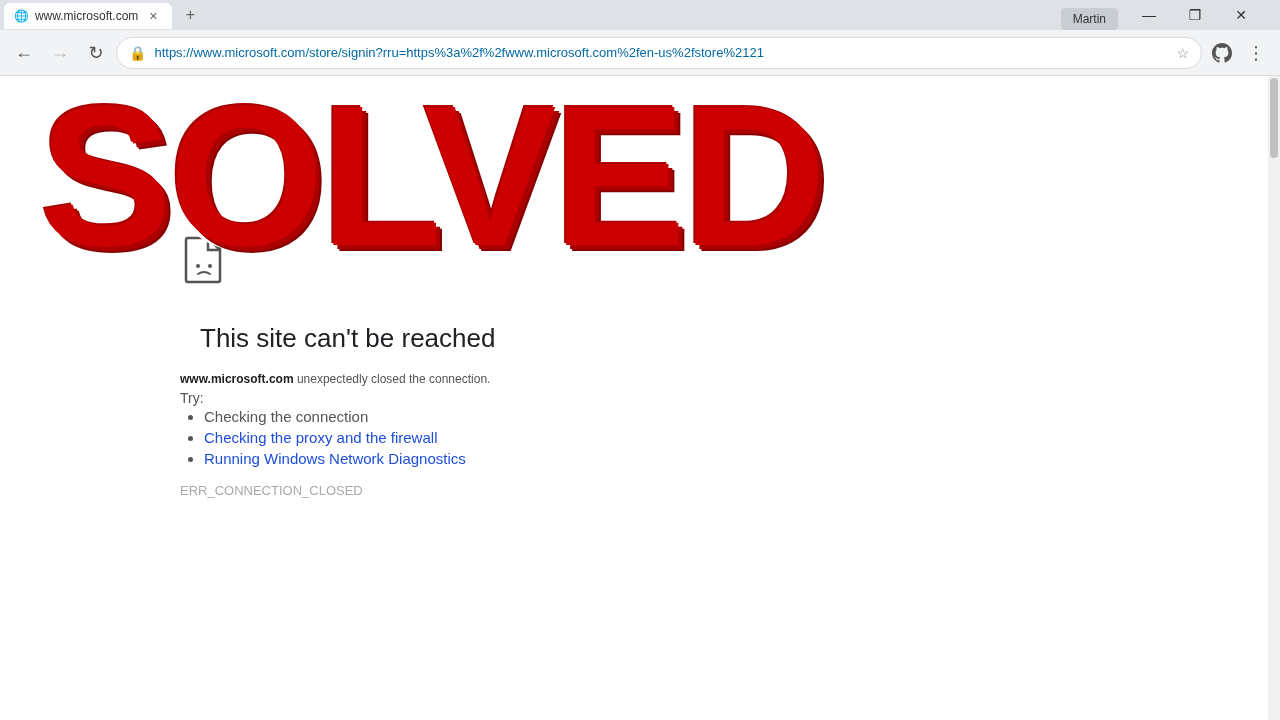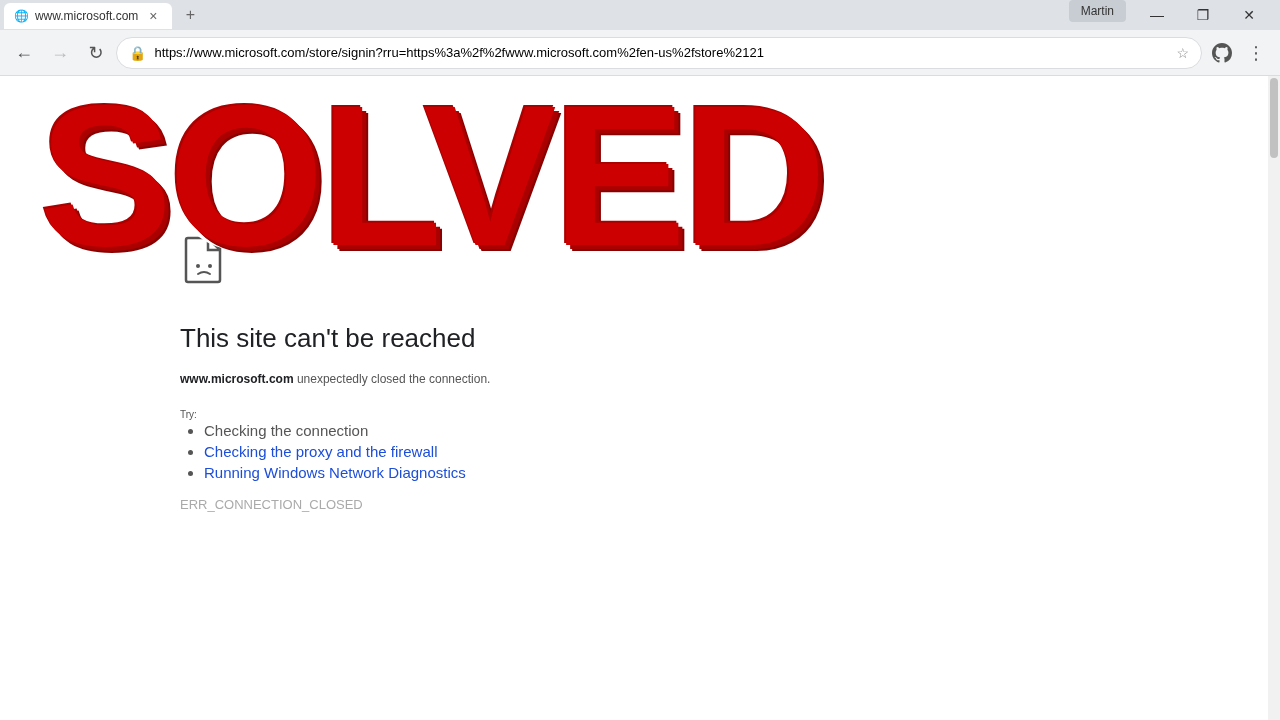--- a/index.html
+++ b/index.html
@@ -66,23 +66,23 @@
       align-items: center;
       justify-content: center;
       border-radius: 50%;
       font-size: 16px;
       color: #666;
       cursor: pointer;
       margin-left: 4px;
     }
     .titlebar-right {
       display: flex;
-      align-items: flex-start;
+      align-items: flex-end;
       gap: 0;
-      padding-right: 8px;
+      padding-right: 16px;
     }
     .user-name {
       font-size: 12px;
       color: #333;
       background: #c8cdd4;
       padding: 4px 12px;
       border-radius: 4px;
       margin-right: 8px;
     }
     .win-btn {
@@ -129,21 +129,21 @@
       display: flex;
       align-items: center;
       padding: 0 12px;
       gap: 8px;
     }
     .address-bar input {
       flex: 1;
       border: none;
       outline: none;
       font-size: 13px;
-      color: #000000;
+      color: #0369a1;
       background: transparent;
     }
     .address-icon {
       font-size: 14px;
       color: #888;
     }
     .toolbar-right {
       display: flex;
       align-items: center;
       gap: 2px;
@@ -210,29 +210,30 @@
     }
     .error-icon svg {
       width: 52px;
       height: 52px;
     }
     .error-title {
       font-size: 26px;
       font-weight: 400;
       color: #202124;
       margin-bottom: 16px;
+      margin-left: 20px;
     }
     .error-body {
       font-size: 12px;
       color: #555;
       line-height: 1.6;
     }
     .error-try {
-      margin-top: 20px;
-      font-size: 10px;
+      margin-top: 1px;
+      font-size: 14px;
       color: #555;
     }
     .error-list {
       margin-top: 2px;
       padding-left: 24px;
     }
     .error-list li {
       margin-bottom: 4px;
       font-size: 15px;
       color: #555;

